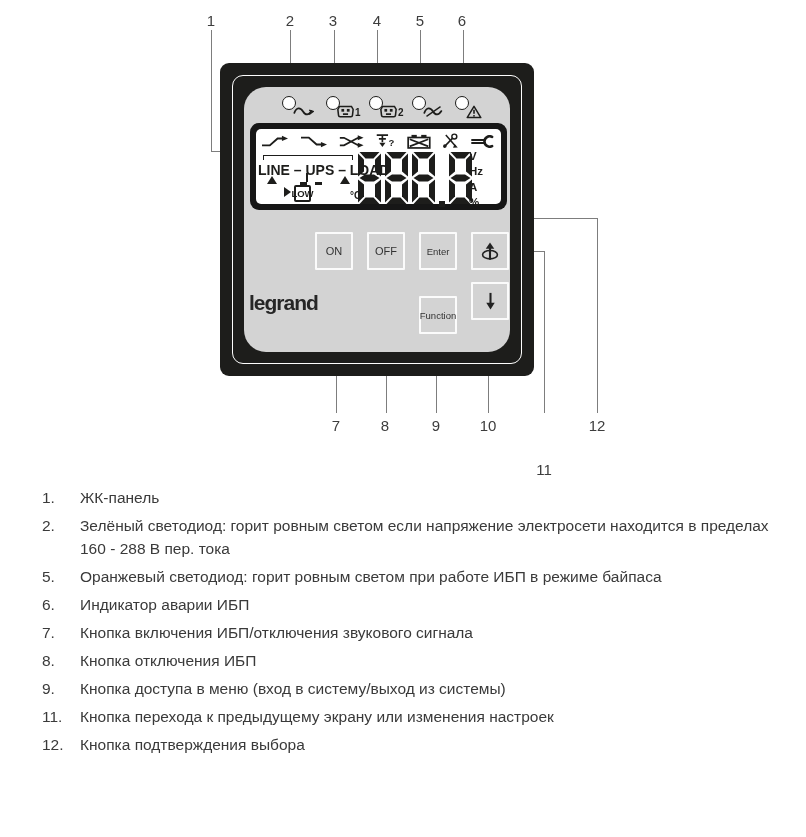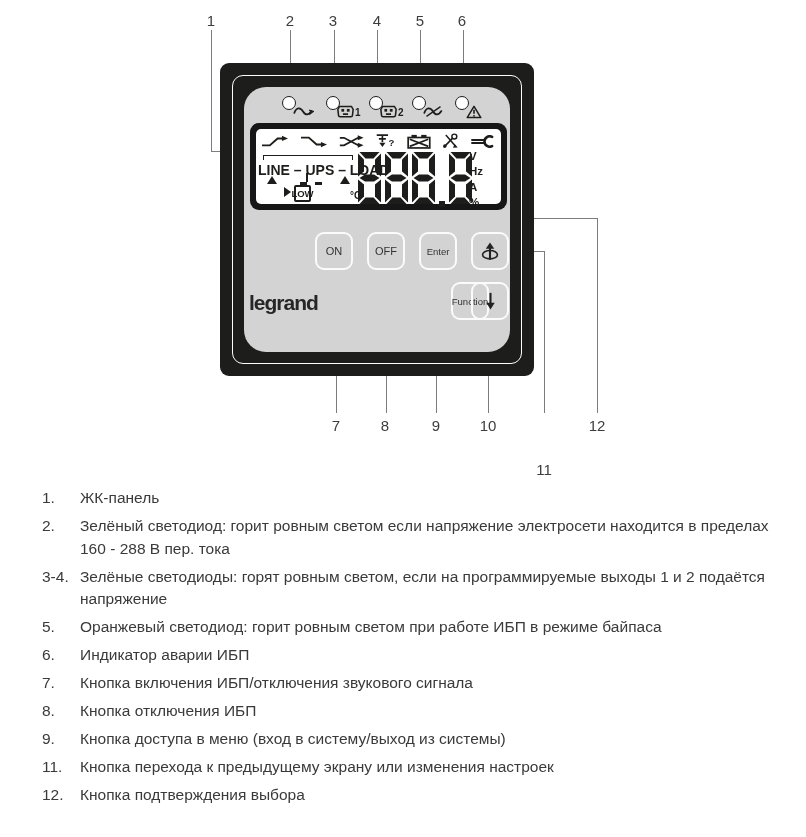--- a/index.html
+++ b/index.html
@@ -31,21 +31,21 @@
   .ups-tick{position:absolute; left:50px; top:44px; width:2px; height:9px; background:var(--ink);}
   .batt{position:absolute; left:38px; top:56px; width:17px; height:17px; border:2px solid var(--ink); border-radius:2px; display:flex; align-items:center; justify-content:center; font-size:9.5px; font-weight:bold;}
   .batt-bump{position:absolute; width:7px; height:3px; background:var(--ink); top:53px;}
   .batt-arrow{position:absolute; left:28px; top:58px; width:0; height:0; border-top:5px solid transparent; border-bottom:5px solid transparent; border-left:7px solid var(--ink);}
   .temp-unit{position:absolute; left:94px; top:61px; font-size:10px; font-weight:bold;}
   .seg-display{position:absolute; left:102px; top:23px; display:flex; align-items:flex-end; gap:4px; color:var(--ink);}
   .seg-dot{width:6px; height:6px; background:var(--ink); margin-bottom:1px;}
   .lcd-units{position:absolute; left:213px; top:22px; height:57px; display:flex; flex-direction:column; justify-content:space-between; font-size:11.5px; font-weight:bold; line-height:11px;}
 
   
-  .pbtn{position:absolute; width:38px; height:38px; border:2px solid #fbfbfb; border-radius:9px; background:transparent; display:flex; align-items:center; justify-content:center; font-size:11px; color:#333; font-family:"Liberation Sans",sans-serif; cursor:pointer;}
+  .pbtn{position:absolute; width:38px; height:38px; border:2px solid #fbfbfb; border-radius:1px; background:transparent; display:flex; align-items:center; justify-content:center; font-size:11px; color:#333; font-family:"Liberation Sans",sans-serif; cursor:pointer;}
   .pbtn.small-label{font-size:9.5px;}
   .pbtn svg{display:block;}
 
   .brand{position:absolute; left:249px; top:291px; font-size:21px; font-weight:bold; letter-spacing:-1px; color:#262626;}
 
   
   .vline{position:absolute; width:1.3px; background:var(--line);}
   .hline{position:absolute; height:1.3px; background:var(--line);}
   .co-num{position:absolute; width:34px; text-align:center; font-size:15px; color:#3d3d3d;}
 
@@ -272,21 +272,21 @@
       <div class="pbtn small-label" style="left: 419px; top: 232px;">Enter</div>
       <div class="pbtn" style="left: 471px; top: 232px;">
         <span style="display:flex;color:#222">
           <svg width="20" height="19" viewBox="0 0 22 21">
             <ellipse cx="11" cy="14" rx="8.2" ry="4.6" fill="none" stroke="currentColor" stroke-width="1.8"></ellipse>
             <path d="M11,19.5 V5" stroke="currentColor" stroke-width="2.3"></path>
             <polygon points="11,0.5 6.3,7.5 15.7,7.5" fill="currentColor"></polygon>
           </svg>
         </span>
       </div>
-      <div class="pbtn small-label" style="left: 419px; top: 282px; margin-left: 32px;">Function</div>
+      <div class="pbtn small-label" style="left: 419px; top: 296px;">Function</div>
       <div class="pbtn" style="left: 471px; top: 282px;">
         <span style="display:flex;color:#222">
           <svg width="13" height="18" viewBox="0 0 14 20">
             <path d="M7,1 V13" stroke="currentColor" stroke-width="2.3"></path>
             <polygon points="7,19.5 2.3,12 11.7,12" fill="currentColor"></polygon>
           </svg>
         </span>
       </div>
     </div>
 
@@ -295,24 +295,20 @@
   <div class="legend" id="legend">
       <div class="legend-item">
         <span class="legend-num">1.</span>
         <span class="legend-text">ЖК-панель</span>
       </div>
       <div class="legend-item">
         <span class="legend-num">2.</span>
         <span class="legend-text">Зелёный светодиод: горит ровным светом если напряжение электросети находится в пределах 160 - 288 В пер. тока</span>
       </div>
       <div class="legend-item">
-        <span class="legend-num">3-4.</span>
-        <span class="legend-text">Зелёные светодиоды: горят ровным светом, если на программируемые выходы 1 и 2 подаётся напряжение</span>
-      </div>
-      <div class="legend-item">
         <span class="legend-num">5.</span>
         <span class="legend-text">Оранжевый светодиод: горит ровным светом при работе ИБП в режиме байпаса</span>
       </div>
       <div class="legend-item">
         <span class="legend-num">6.</span>
         <span class="legend-text">Индикатор аварии ИБП</span>
       </div>
       <div class="legend-item">
         <span class="legend-num">7.</span>
         <span class="legend-text">Кнопка включения ИБП/отключения звукового сигнала</span>

